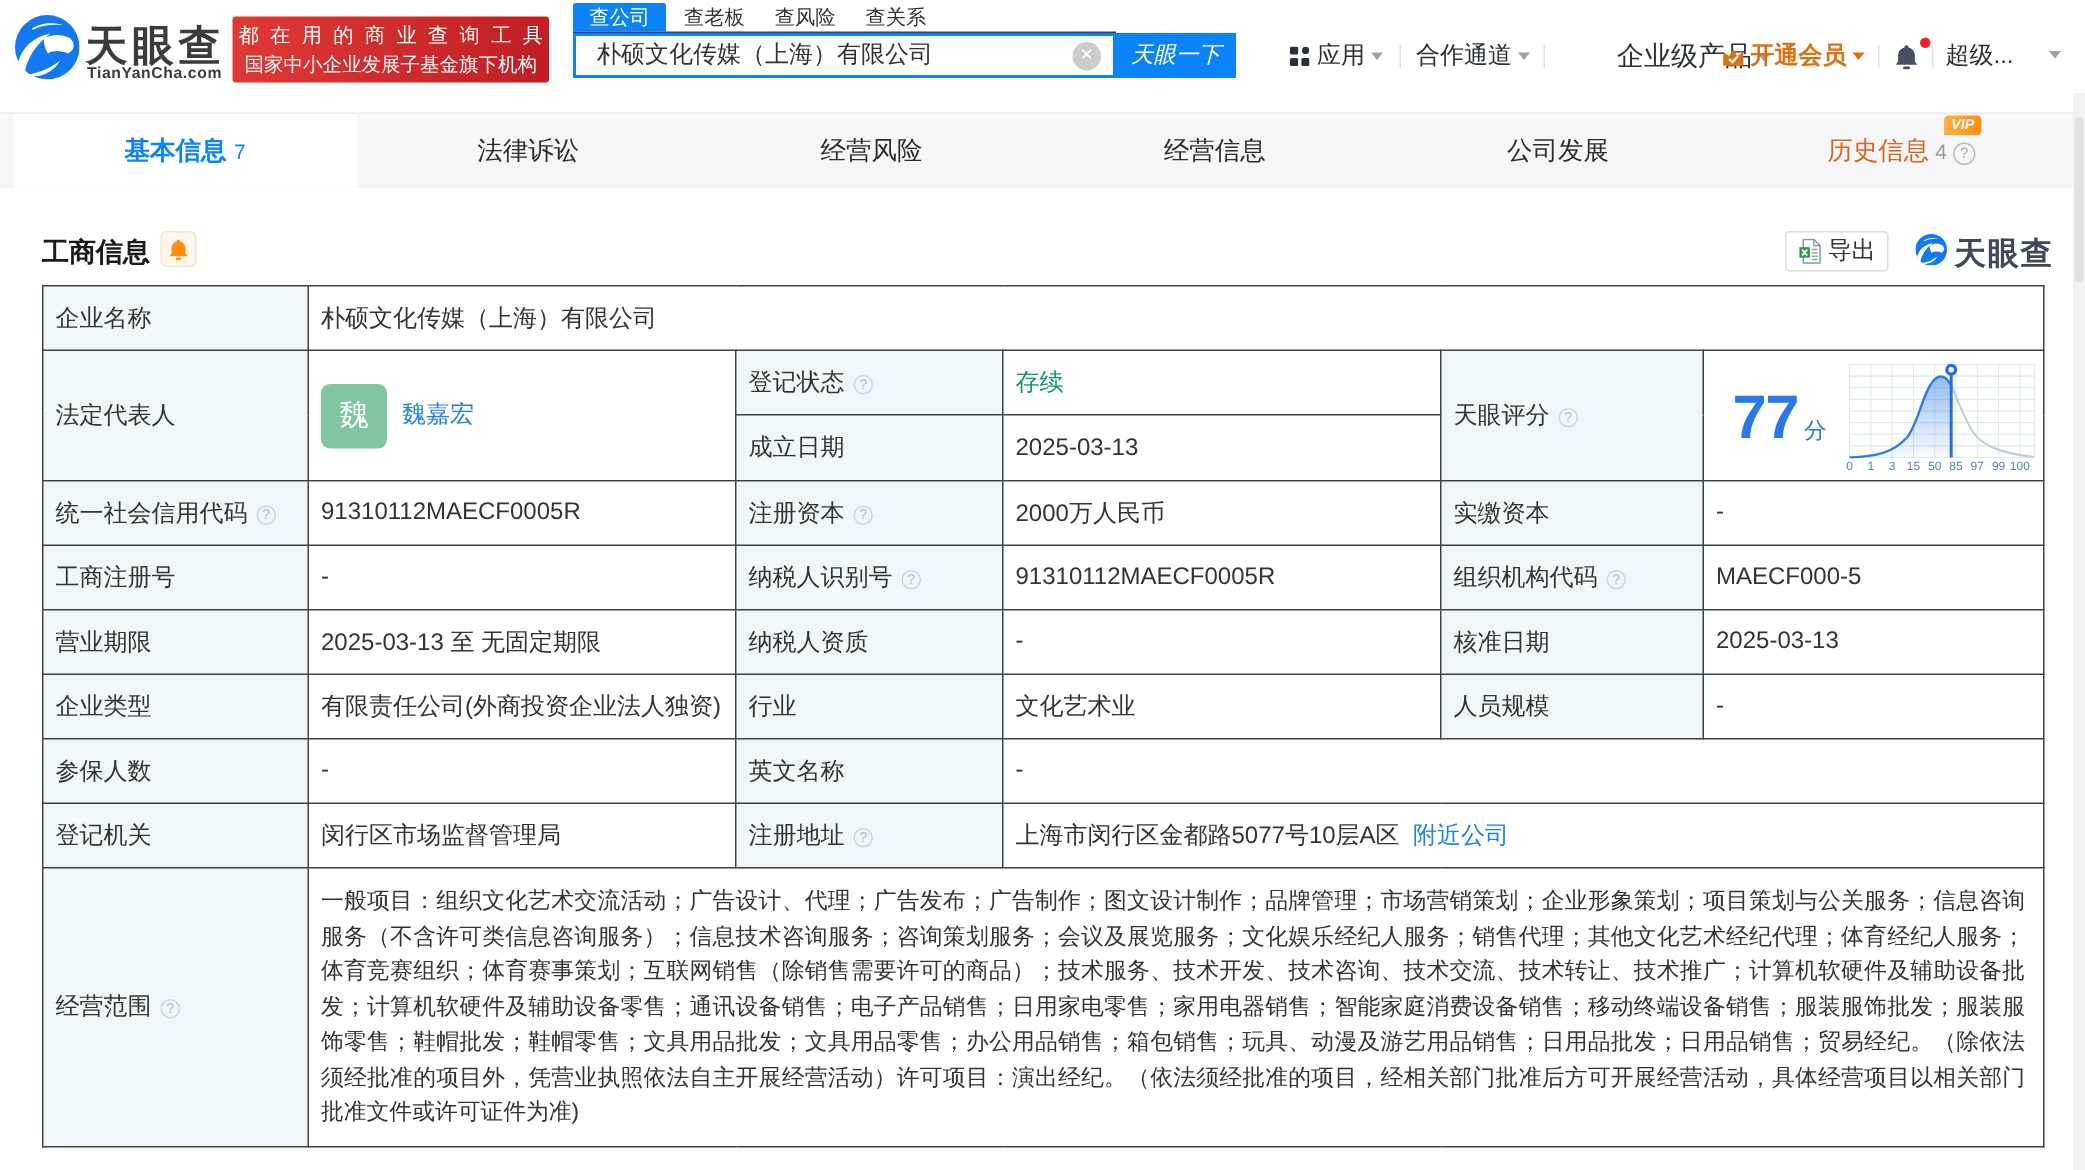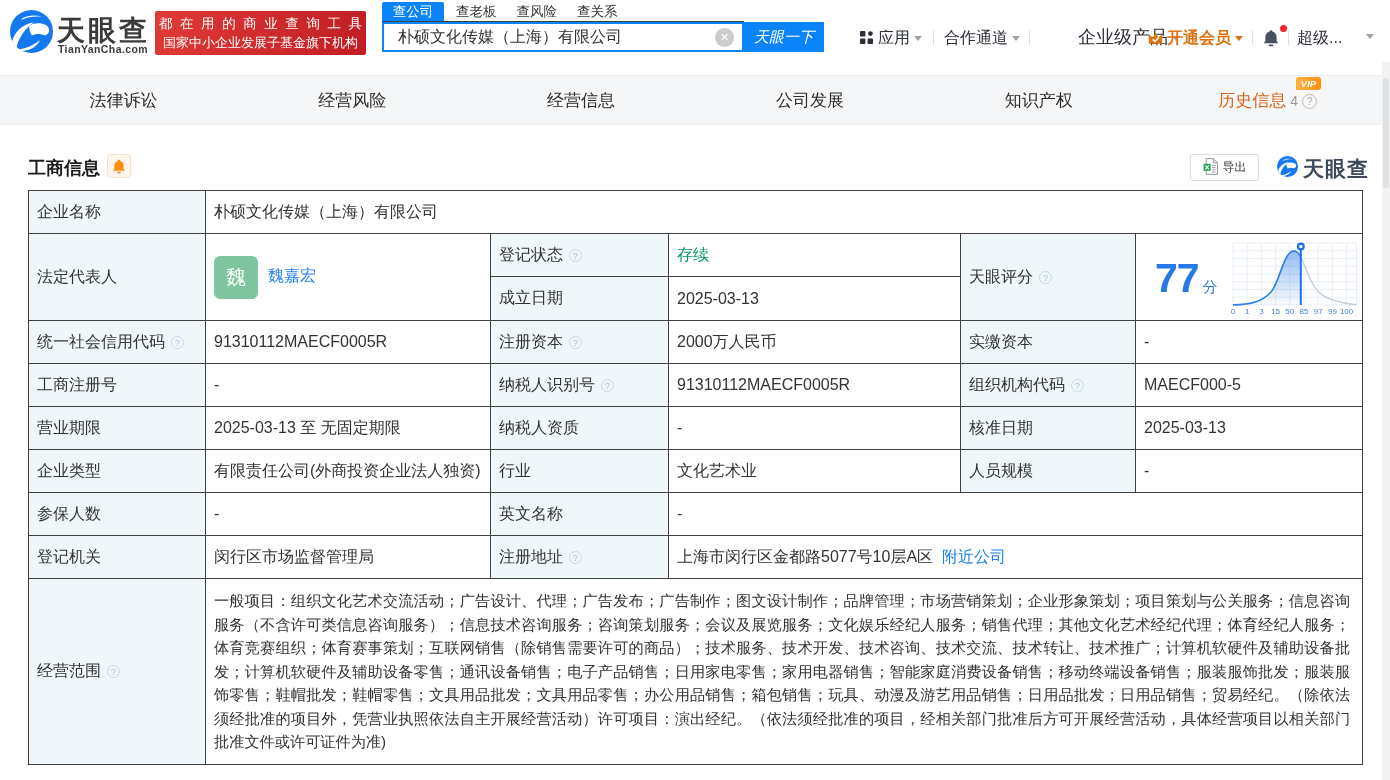--- a/index.html
+++ b/index.html
@@ -37,21 +37,21 @@
 .tab.on { background:#fff; color:#0a84f8; font-weight:bold; }
 .tab.on .cnt { font-weight:normal; font-size:14px; margin-left:5px; }
 .tab.his { color:#d9641e; }
 .tab .g4 { color:#999; font-size:14px; margin-left:4px; }
 .qmark { display:inline-block; width:15px; height:15px; border:1px solid #bbb; border-radius:50%; color:#aaa; font-size:10px; line-height:13px; text-align:center; vertical-align:1px; margin-left:4px; background:#f7f7f8; }
 .vipbadge { position:absolute; left:1296px; top:1px; width:25px; height:13px; background:linear-gradient(90deg,#ffb143,#ff8d11); border-radius:3px 3px 3px 0; color:#fff; font-size:9.5px; font-style:italic; font-weight:bold; text-align:center; line-height:13px; }
 
 
 .secttl { left:28px; top:156px; font-size:18px; font-weight:bold; color:#1b1b1b; }
 .bellchip { left:107px; top:154px; width:24px; height:24px; background:#fdf6ec; border:1px solid #f6e3c9; border-radius:4px; text-align:center; }
-.exportbtn { left:1190px; top:154px; width:69px; height:27px; border:1px solid #dcdcdc; border-radius:3px; background:#fff; font-size:12px; color:#333; text-align:center; line-height:25px; }
+.exportbtn { left:1190px; top:154px; width:69px; height:27px; border:1px solid #dcdcdc; border-radius:3px; background:#fff; font-size:16px; color:#333; text-align:center; line-height:25px; }
 .tyc2 { left:1277px; top:156px; }
 .tyc2 .t { position:absolute; left:26px; top:-1px; font-size:21px; font-weight:bold; color:#3e4a5a; letter-spacing:1px; white-space:nowrap; }
 
 
 table.info { position:absolute; left:28px; top:190px; width:1334px; border-collapse:collapse; table-layout:fixed; font-size:16px; color:#333; }
 table.info td { border:1px solid #404040; padding:0 8px; height:43px; vertical-align:middle; }
 td.lbl { background:#f0f7fb; }
 td.val a { color:#2080f0; text-decoration:none; }
 .green { color:#0c9a62; }
 .avatar { display:inline-block; width:44px; height:43px; background:#7ec5a0; border-radius:6px; color:#fff; font-size:20px; text-align:center; line-height:43px; vertical-align:middle; }
@@ -117,25 +117,25 @@
     <path d="M8,1.2 C8.8,1.2 9.4,1.8 9.4,2.6 C12,3.3 13.6,5.4 13.6,8.2 L13.6,12 L15.2,14.2 L0.8,14.2 L2.4,12 L2.4,8.2 C2.4,5.4 4,3.3 6.6,2.6 C6.6,1.8 7.2,1.2 8,1.2 Z" fill="#475063"></path>
     <rect x="5.7" y="15.4" width="4.6" height="1.8" rx="0.9" fill="#475063"></rect>
   </svg>
   <circle class="abs" style="left:1280px;top:25px;width:7px;height:7px;border-radius:50%;background:#f5222d"></circle>
   <div class="abs navsep" style="left:1288px"></div>
   <div class="abs nav" style="left:1297px">超级...</div>
   <div class="abs caret" style="left:1362px;top:34px"></div>
 
   <div class="abs tabbar">
     <div class="tabs">
+      <div class="tab on">基本信息<span class="cnt">7</span></div>
       <div class="tab">法律诉讼</div>
       <div class="tab">经营风险</div>
       <div class="tab">经营信息</div>
       <div class="tab">公司发展</div>
-      <div class="tab">知识产权</div>
       <div class="tab his">历史信息<span class="g4">4</span><span class="qmark">?</span></div>
     </div>
     <div class="vipbadge">VIP</div>
   </div>
 
   <div class="abs secttl">工商信息</div>
   <div class="abs bellchip">
     <svg width="14" height="15" viewBox="0 0 14 15" style="margin-top:4px">
       <path d="M7,0.8 C7.7,0.8 8.2,1.3 8.2,2 C10.4,2.6 11.7,4.4 11.7,6.7 L11.7,10 L13,11.8 L1,11.8 L2.3,10 L2.3,6.7 C2.3,4.4 3.6,2.6 5.8,2 C5.8,1.3 6.3,0.8 7,0.8 Z" fill="#ff8e0d"></path>
       <rect x="5.2" y="12.8" width="3.6" height="1.6" rx="0.8" fill="#ff8e0d"></rect>

